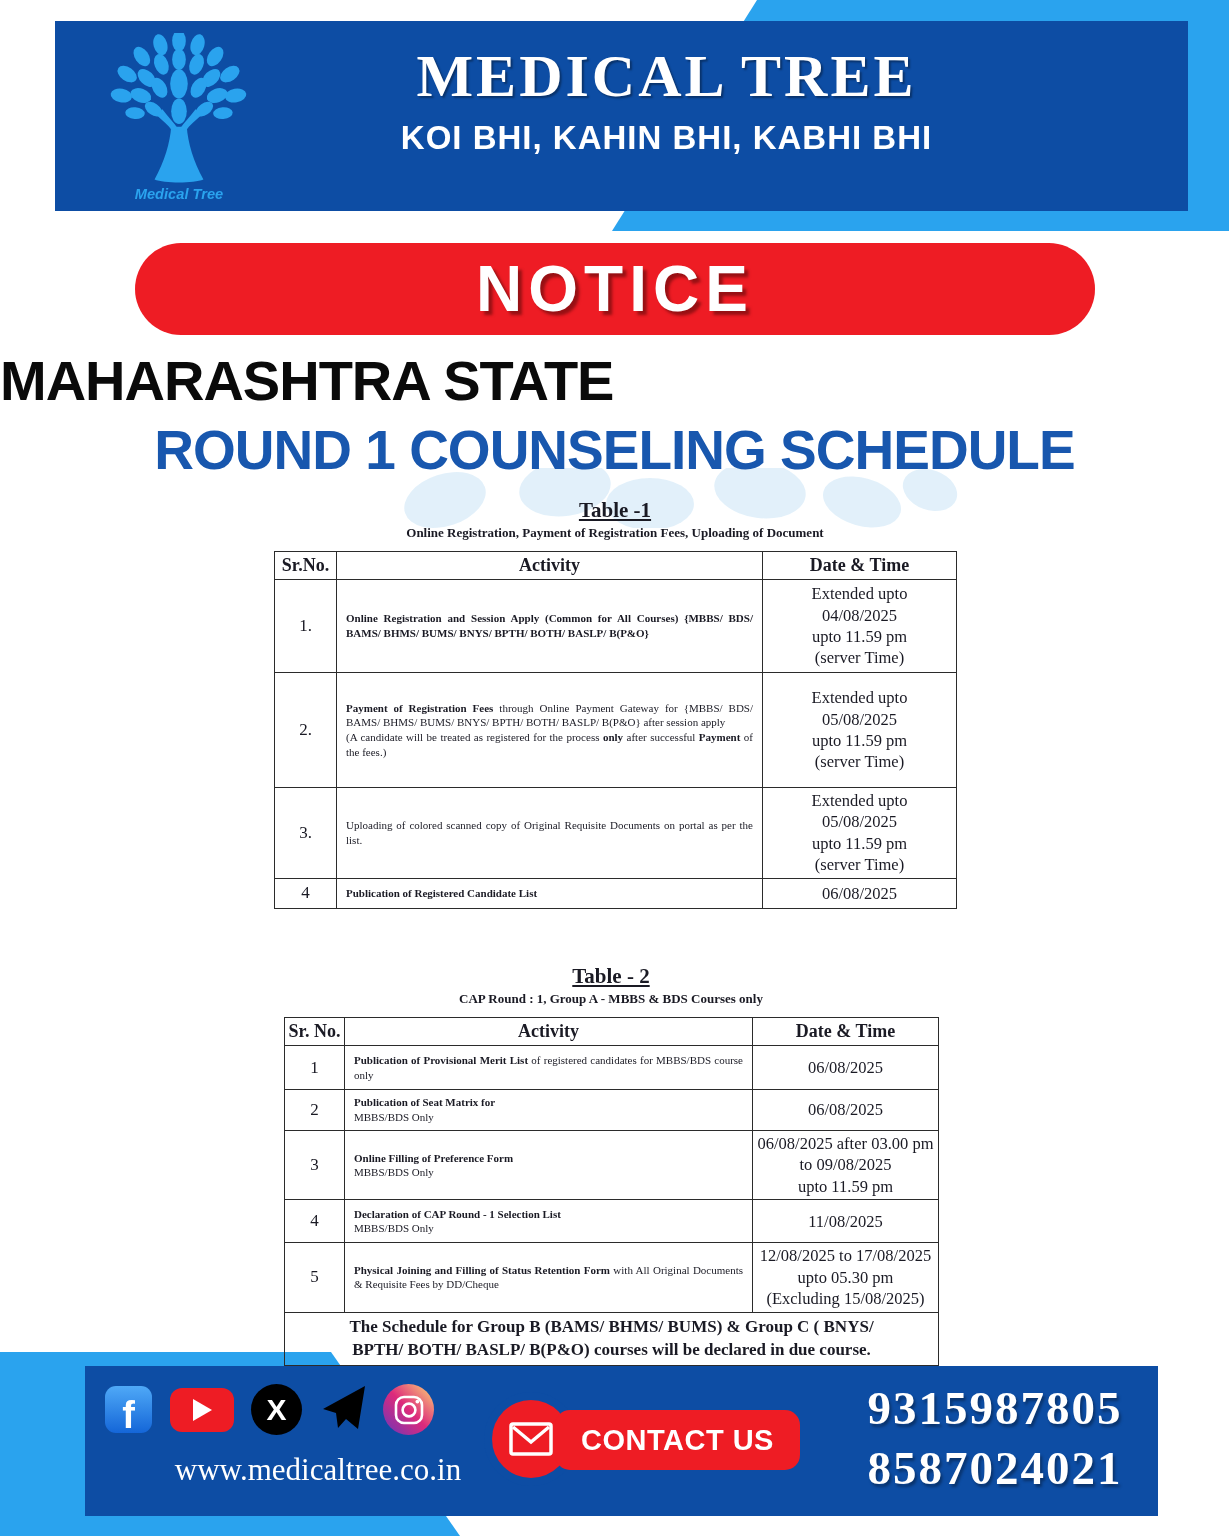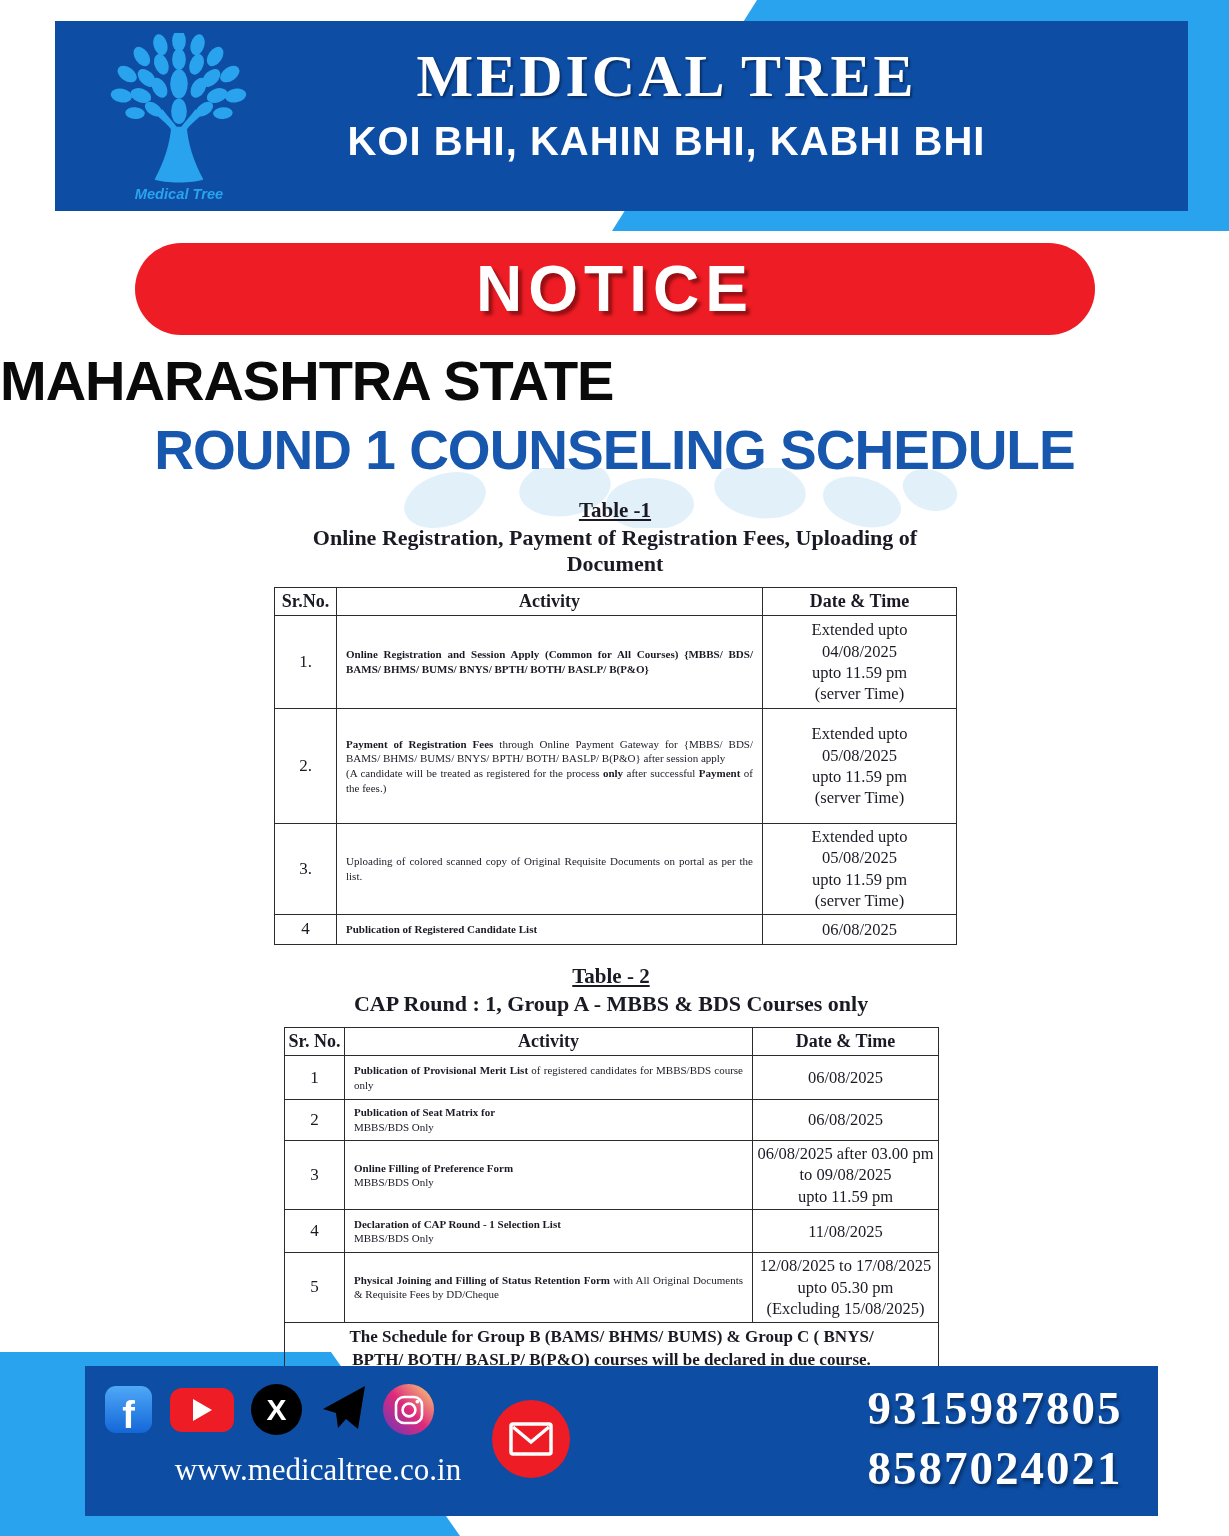--- a/index.html
+++ b/index.html
@@ -34,21 +34,21 @@
   }
   .logo{position:absolute; left:38px; top:12px; width:170px; height:172px;}
   .header-text{position:absolute; left:250px; right:160px; top:22px; text-align:center; color:#fff;}
   .brand-title{
     font-family:"Liberation Serif", serif; font-weight:bold;
     font-size:60px; letter-spacing:3px; line-height:1.1; white-space:nowrap;
     text-shadow:2px 2px 2px rgba(0,0,0,.35);
   }
   .brand-tagline{
     font-family:"Liberation Sans", sans-serif; font-weight:bold;
-    font-size:40px; letter-spacing:1px; margin-top:10px; white-space:nowrap;
+    font-size:33px; letter-spacing:1px; margin-top:10px; white-space:nowrap;
   }
   
   .notice-banner{
     position:absolute; left:135px; top:243px; width:960px; height:92px;
     background:var(--red); border-radius:46px;
     display:flex; align-items:center; justify-content:center;
   }
   .notice-banner span{
     color:#fff; font-family:Liberation Sans, sans-serif; font-weight:bold;
     font-size:64px; letter-spacing:6px;
@@ -65,21 +65,21 @@
     font-size:55px; letter-spacing:-1px; color:var(--headblue);
   }
   
   .doc{position:absolute; color:var(--ink);}
   #doc1{left:274px; top:498px; width:682px;}
   #doc2{left:284px; top:964px; width:654px;}
   .tbl-title{
     text-align:center; font-weight:bold; font-size:21px;
     text-decoration:underline; margin:0 0 2px 0;
   }
-  .tbl-sub{text-align:center; font-weight:bold; font-size:22px; margin:0 0 10px 0;}
+  .tbl-sub{text-align:center; font-weight:bold; font-size:13px; margin:0 0 10px 0;}
   table{border-collapse:collapse; width:100%; table-layout:fixed;}
   th,td{border:1.6px solid #2b2b2b; vertical-align:middle;margin-top:24px;}
   th{font-size:18px; padding:3px 2px;}
   td.sr{text-align:center; font-size:17px;}
   td.act{text-align:justify; font-size:11px; line-height:1.32; padding:3px 9px; vertical-align:middle;}
   td.date{text-align:center; font-size:16.5px; line-height:1.3; padding:2px 4px;}
   td.note{font-weight:bold; text-align:center; font-size:17px; line-height:1.35; padding:3px 40px;}
   .t1 col.c-sr{width:62px}.t1 col.c-act{width:426px}.t1 col.c-date{width:194px}
   .t2 col.c-sr{width:60px}.t2 col.c-act{width:408px}.t2 col.c-date{width:186px}
   .t1 tbody tr:nth-child(1){height:93px}
@@ -313,19 +313,22 @@
         </svg>
       </div>
     </div>
     <div class="website">www.medicaltree.co.in</div>
     <div class="mail-circle">
       <svg width="46" height="40" viewBox="0 0 46 40">
         <rect x="3" y="5" width="40" height="30" rx="2" fill="none" stroke="#fff" stroke-width="3.5"></rect>
         <path d="M5 8 L23 23 L41 8" fill="none" stroke="#fff" stroke-width="3.5"></path>
       </svg>
     </div>
+    <div class="contact-btn">
+      <span>CONTACT US</span>
+    </div>
     <div class="phones">
       <div>9315987805</div>
       <div>8587024021</div>
     </div>
   </div>
 
 </div>
 
 </body></html>

